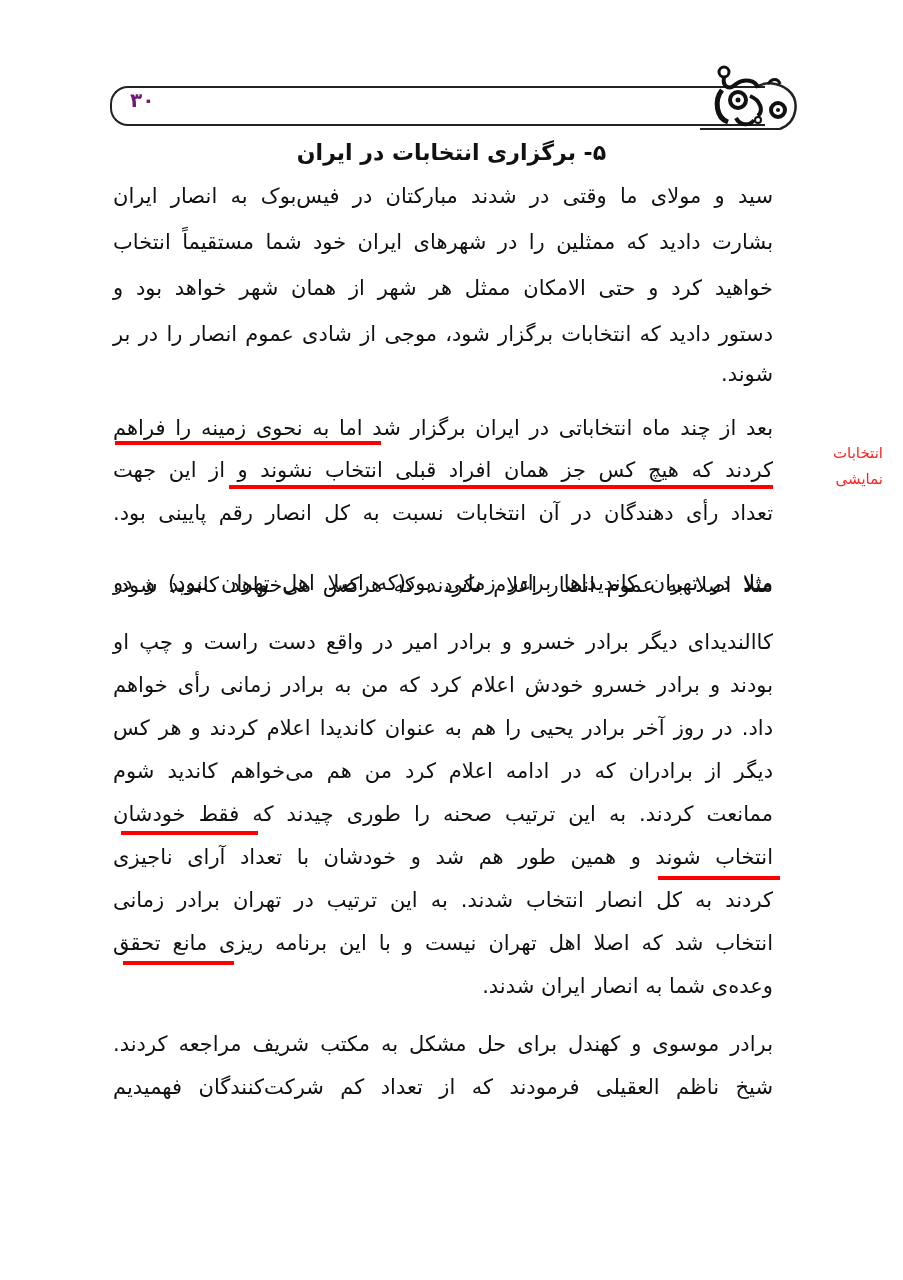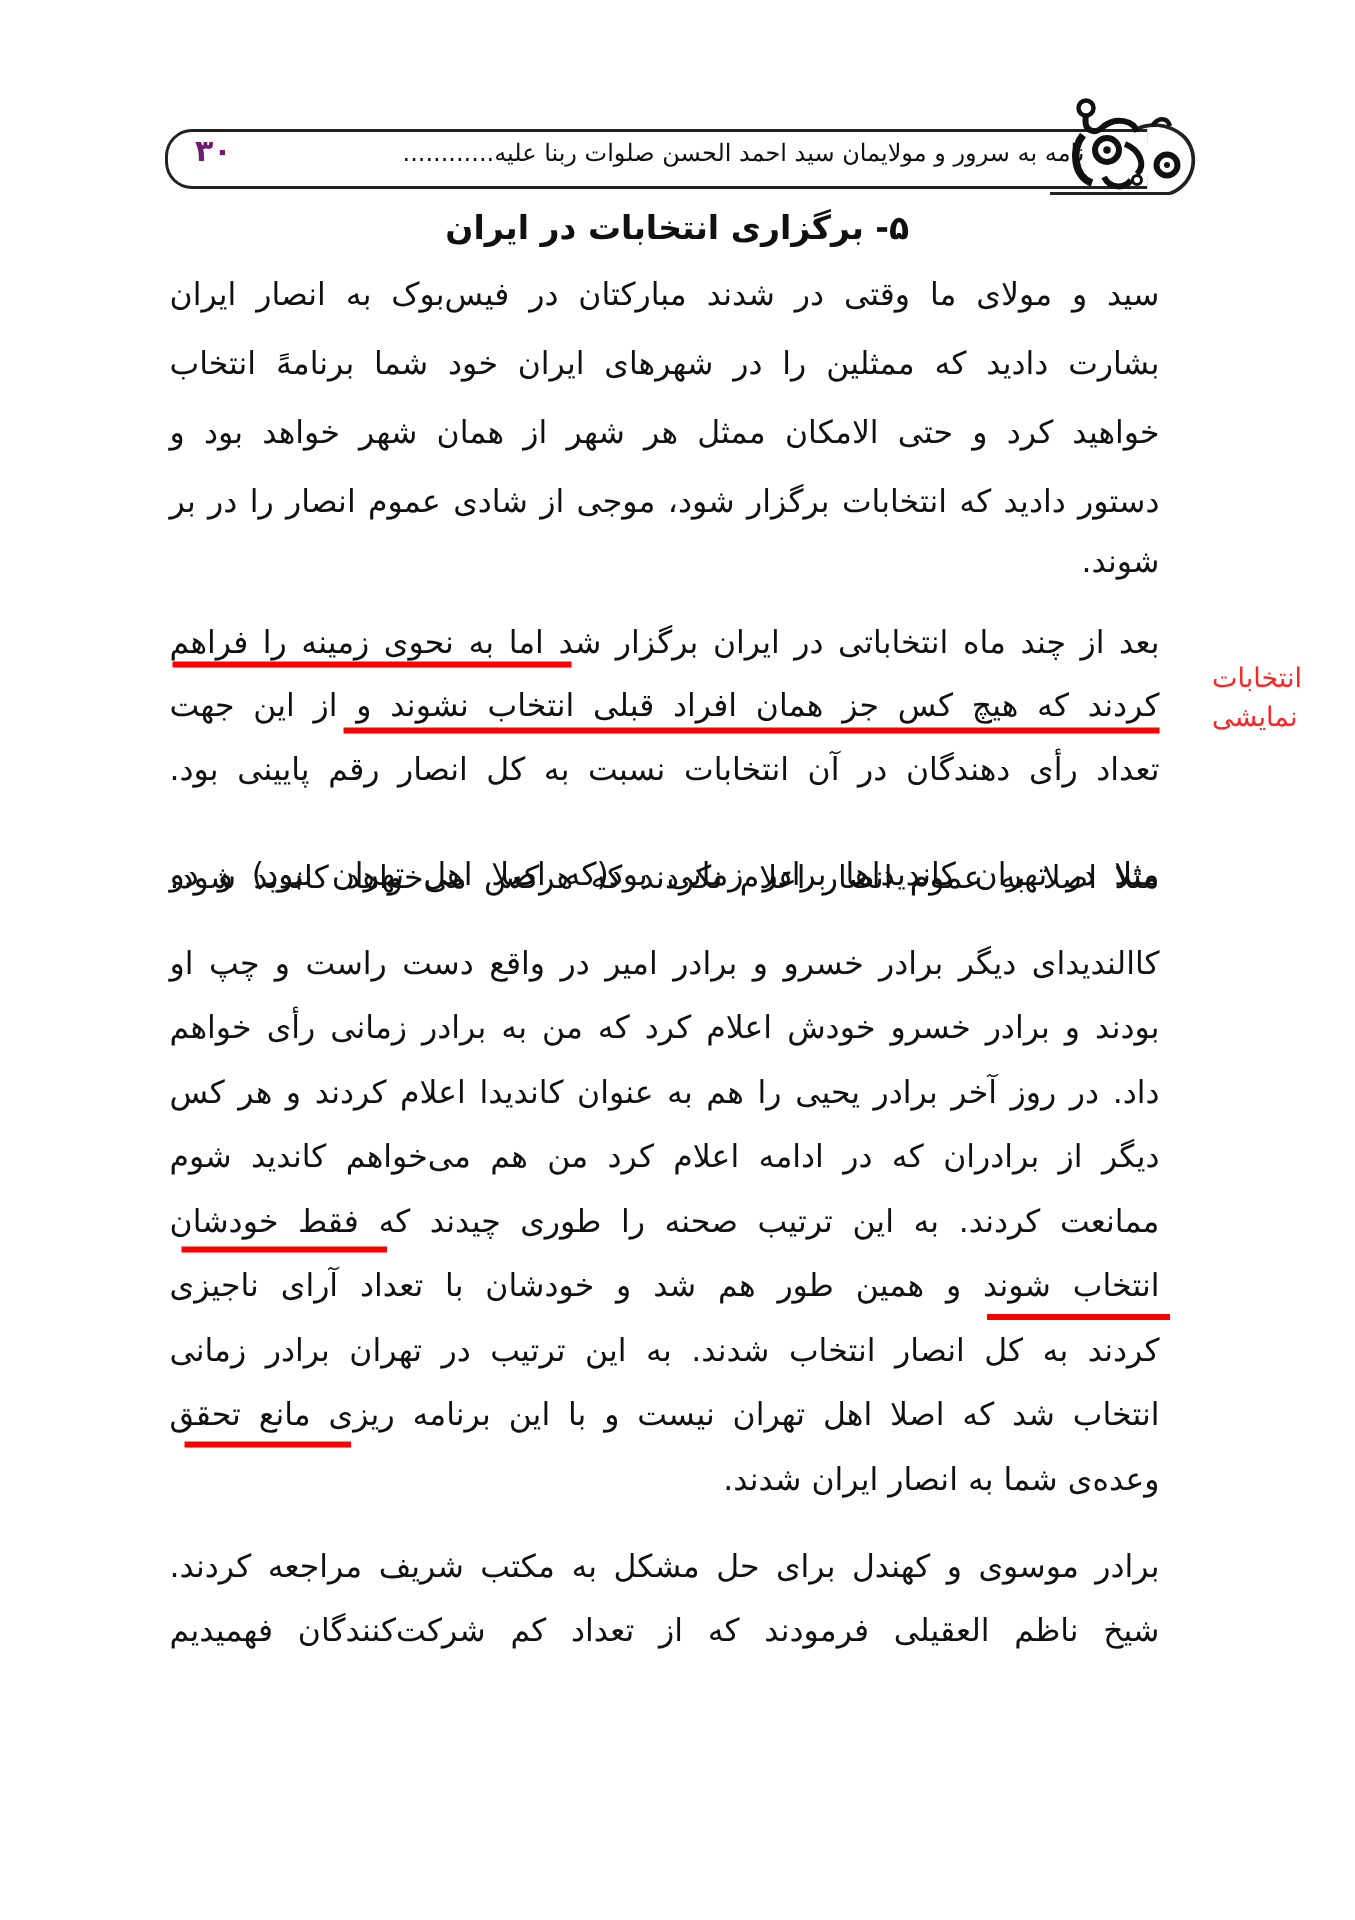--- a/index.html
+++ b/index.html
@@ -16,22 +16,22 @@
 
   .section-title { position: absolute; left: 0; width: 903px; top: 140px; text-align: center;
                    font-size: 22px; font-weight: bold; direction: rtl; }
 
   .line { position: absolute; right: 130px; width: 660px; direction: rtl; font-size: 21px;
           white-space: nowrap; text-align: justify; text-align-last: justify; line-height: 30px; }
   .line.last { text-align-last: right; }
 
   .uline { position: absolute; height: 4px; background: #ff0000; }
 
-  .margin-note { position: absolute; left: 808px; width: 75px; text-align: left; direction: rtl;
-                 color: #ff2222; font-size: 18px; line-height: 26px; }
+  .margin-note { position: absolute; left: 808px; width: 75px; text-align: right; direction: rtl;
+                 color: #ff2222; font-size: 15px; line-height: 26px; }
 </style>
 </head>
 <body>
 
 <div class="page">
 
   <div class="header-frame"></div>
   <svg class="ornament" viewBox="0 0 100 75">
     <path d="M0 27 L60 27" stroke="#222" stroke-width="2" fill="none"></path>
     <path d="M0 69 L80 69" stroke="#222" stroke-width="2" fill="none"></path>
@@ -41,28 +41,27 @@
     <circle cx="38" cy="40" r="8" fill="none" stroke="#111" stroke-width="4"></circle>
     <circle cx="38" cy="40" r="2.5" fill="#111"></circle>
     <path d="M22 30 C14 40 16 58 28 62" stroke="#111" stroke-width="5" fill="none"></path>
     <path d="M50 36 C60 40 64 50 58 56" stroke="#111" stroke-width="4" fill="none"></path>
     <circle cx="78" cy="50" r="7" fill="none" stroke="#111" stroke-width="4"></circle>
     <circle cx="78" cy="50" r="2" fill="#111"></circle>
     <path d="M36 58 C40 66 50 66 54 60" stroke="#111" stroke-width="4" fill="none"></path>
     <circle cx="58" cy="60" r="3" fill="none" stroke="#111" stroke-width="2"></circle>
     <path d="M68 24 C72 18 78 18 80 24" stroke="#111" stroke-width="3" fill="none"></path>
   </svg>
-  <div class="running-title">نامه به سرور و مولایمان سید احمد الحسن صلوات ربنا علیه............</div>
   <div class="page-number">۳۰</div>
 
   <div class="section-title">۵- برگزاری انتخابات در ایران</div>
 
   <div>
     <div class="line" style="top:181px">سید و مولای ما وقتی در شدند مبارکتان در فیس‌بوک به انصار ایران</div>
-    <div class="line" style="top:227px">بشارت دادید که ممثلین را در شهرهای ایران خود شما برنامهً انتخاب</div>
+    <div class="line" style="top:227px">بشارت دادید که ممثلین را در شهرهای ایران خود شما مستقیماً انتخاب</div>
     <div class="line" style="top:273px">خواهید کرد و حتی الامکان ممثل هر شهر از همان شهر خواهد بود و</div>
     <div class="line" style="top:319px">دستور دادید که انتخابات برگزار شود، موجی از شادی عموم انصار را در بر</div>
     <div class="line last" style="top:359px">شوند.</div>
   </div>
 
   <div>
     <div class="line" style="top:413px">بعد از چند ماه انتخاباتی در ایران برگزار شد اما به نحوی زمینه را فراهم</div>
     <div class="line" style="top:455px">کردند که هیچ کس جز همان افراد قبلی انتخاب نشوند و از این جهت</div>
     <div class="line" style="top:498px">تعداد رأی دهندگان در آن انتخابات نسبت به کل انصار رقم پایینی بود.</div>
     <div class="line" style="top:570px">مثلا اصلا به عموم انصار اعلام نکردند که هرکس می‌خواهد کاندید شود.</div>

